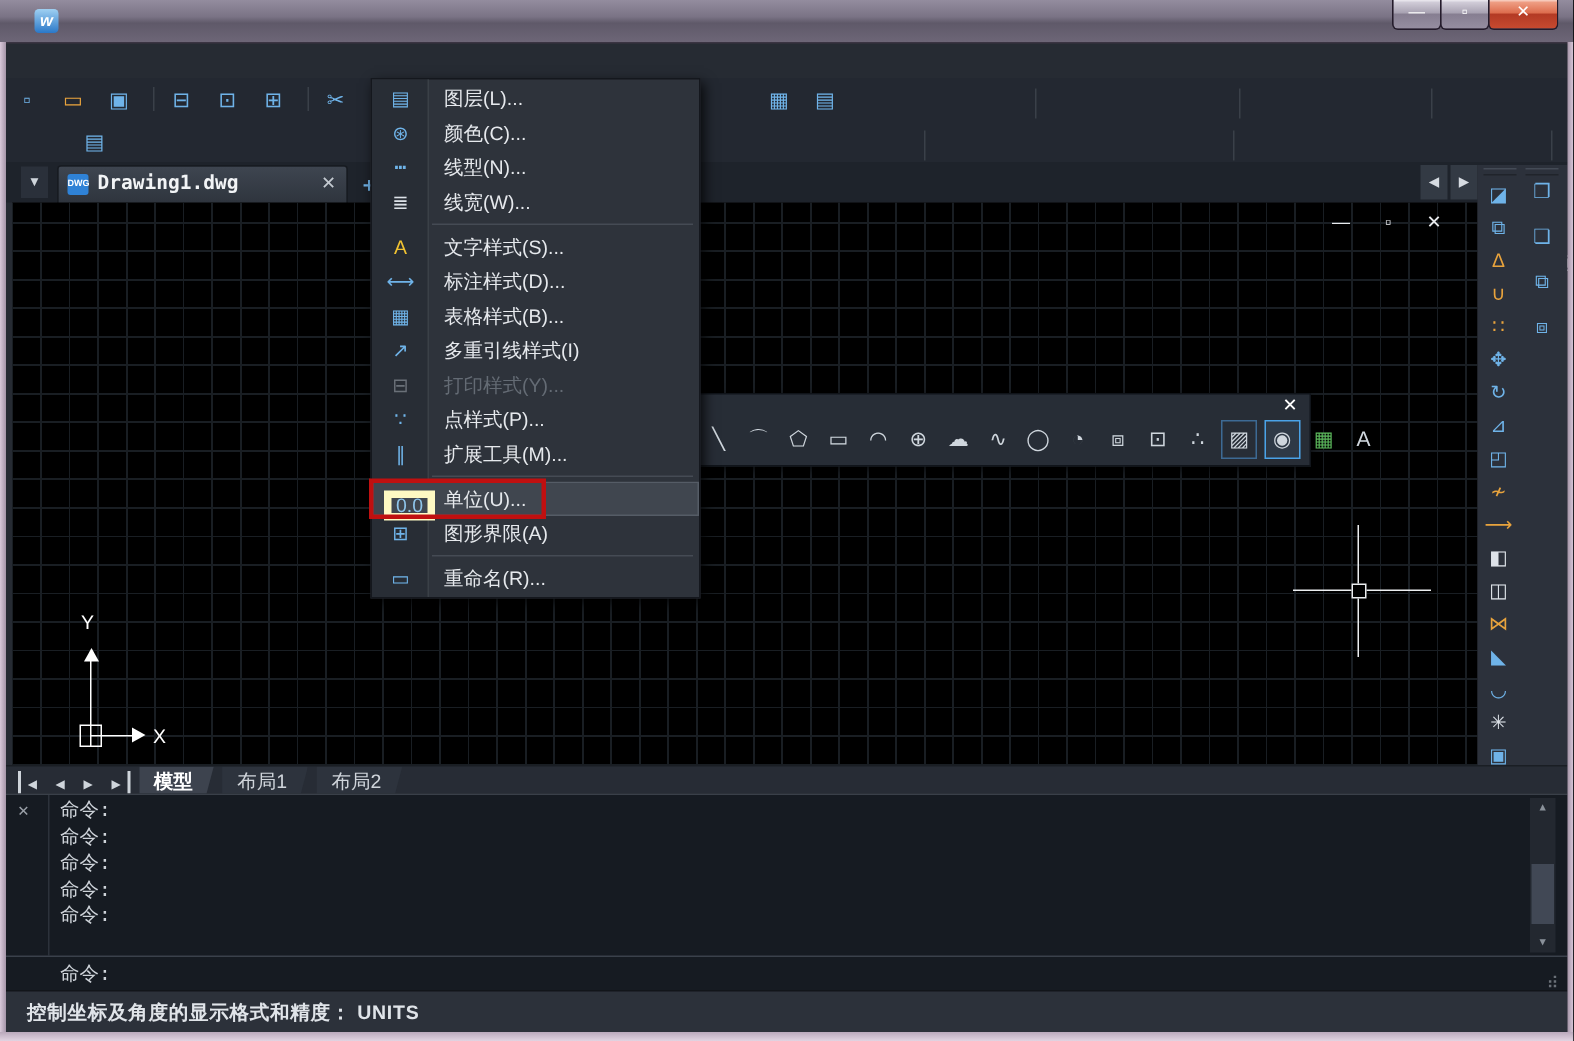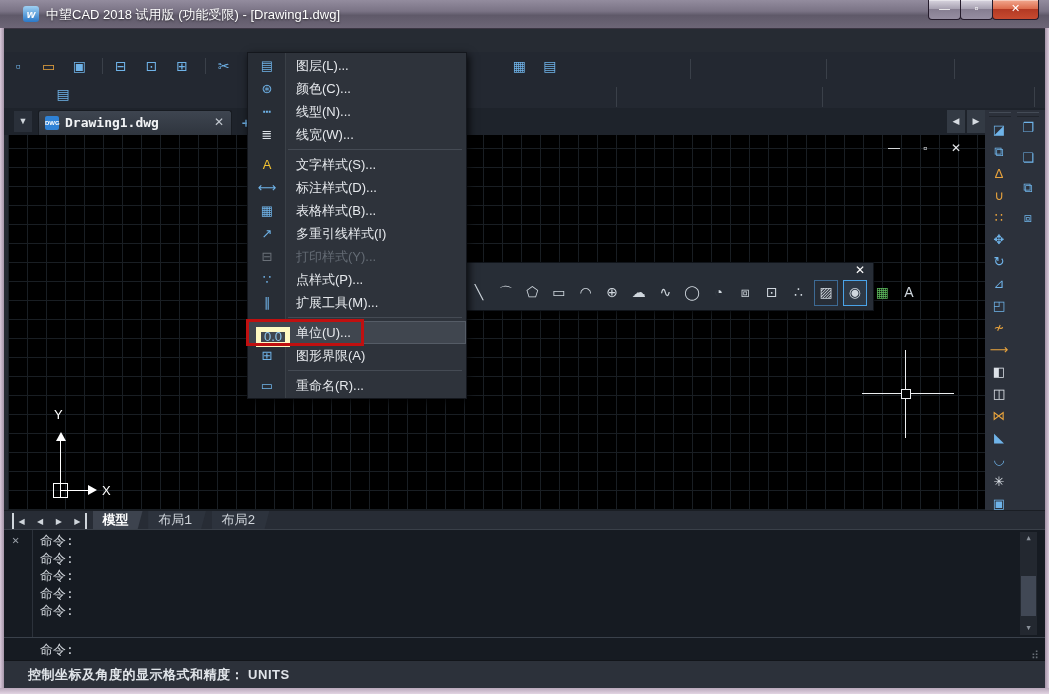--- a/index.html
+++ b/index.html
@@ -102,40 +102,40 @@
   .dic.boxed{border:1px solid #3d6a94;line-height:22px;}
   .dic.hot{border-color:#4aa3e8;background:#2e3946;}
   
   .layouttabs{position:absolute;left:4px;top:510px;width:1041px;height:19px;background:#272c35;
     border-top:1px solid #1a1e24;}
   .ltnav{display:inline-block;width:15px;height:18px;text-align:center;line-height:18px;
     color:#cfd5db;font-size:8px;}
   .ltnav.bar-left{border-left:2px solid #cfd5db;margin-left:8px;}
   .ltnav.bar-right{border-right:2px solid #cfd5db;}
   .ltab{display:inline-block;height:30px;line-height:19px;padding:0 14px 0 10px;color:#cfd4da;
-    background:#2d333d;clip-path:polygon(0 0,100% 0,calc(100% - 8px) 100%,0 100%);margin-left:2px;font-family:Liberation Mono, monospace;}
+    background:#2d333d;clip-path:polygon(0 0,100% 0,calc(100% - 8px) 100%,0 100%);margin-left:2px;}
   .ltab.active{background:#3d434e;color:#fff;font-weight:bold;}
   
   .command{position:absolute;left:4px;top:529px;width:1041px;height:131px;background:#161b22;
     border-top:1px solid #3a4049;font-family:"DejaVu Sans Mono","Liberation Mono",monospace;
     color:#ced3d9;font-size:13px;}
   .cmd-gutter{position:absolute;left:0;top:0;width:28px;height:107px;border-right:1px solid #2c323b;}
   .cmd-close{position:absolute;left:8px;top:3px;color:#9aa0a8;font-size:12px;}
   .cmd-hist{position:absolute;left:36px;top:2px;right:40px;}
   .cmd-line{height:17.5px;line-height:17.5px;white-space:pre;}
   .cmd-sepline{position:absolute;left:0;right:0;top:107px;height:1px;background:#3a414b;}
   .cmd-input{position:absolute;left:36px;top:111px;line-height:18px;}
   .cmd-scroll{position:absolute;right:8px;top:2px;width:17px;height:103px;background:#232830;}
   .cmd-scroll .sarr{position:absolute;left:0;width:17px;height:13px;text-align:center;
     line-height:13px;font-size:7px;color:#8a919a;}
   .cmd-scroll .sthumb{position:absolute;left:1px;top:44px;width:15px;height:40px;background:#414855;}
   .cmd-grip{position:absolute;right:6px;bottom:2px;color:#6a7078;font-size:11px;}
   
   .statusbar{position:absolute;left:4px;top:660px;width:1041px;height:28px;background:#2c313a;
-    border-top:1px solid #12151a;color:#e0e4e9;font-weight:bold;line-height:28px;padding-left:24px;
+    border-top:1px solid #12151a;color:#e0e4e9;font-weight:bold;line-height:28px;padding-left:14px;
     box-sizing:border-box;letter-spacing:.5px;}
   
   .fmenu{position:absolute;left:247px;top:52px;width:218px;background:#2e333b;
     border:1px solid #14171d;box-shadow:2px 3px 8px #000c;z-index:50;padding:1px 0;}
   .fmenu::before{content:'';position:absolute;left:0;top:0;bottom:0;width:37px;background:#282d35;
     border-right:1px solid #3a4047;}
   .menu-item{position:relative;height:23px;line-height:23px;color:#e6e9ed;padding-left:48px;cursor:default;}
   .menu-item .micon{position:absolute;left:8px;top:0;width:22px;text-align:center;font-size:13px;}
   .menu-item.disabled{color:#646b74;}
   .menu-item.active{background:#40464f;box-shadow:inset 0 0 0 1px #555c66;}
@@ -149,21 +149,20 @@
   .c-blue{color:#6fb3e8}.c-orange{color:#e8a33d}.c-yellow{color:#f0c232}
   .c-white{color:#dde2e8}.c-gray{color:#6a7078}.c-green{color:#5cb85c}
 </style>
 </head>
 <body>
 
 <div id="app">
 
   <div class="titlebar">
     <div class="app-logo">w</div>
-    <div class="title-text">中望CAD 2018 试用版 (功能受限) - [Drawing1.dwg]</div>
     <div class="winbtn min">—</div>
     <div class="winbtn res">▫</div>
     <div class="winbtn close">✕</div>
   </div>
 
 
   <div class="toolrow" id="toolrow1">
     <span>
       
     

